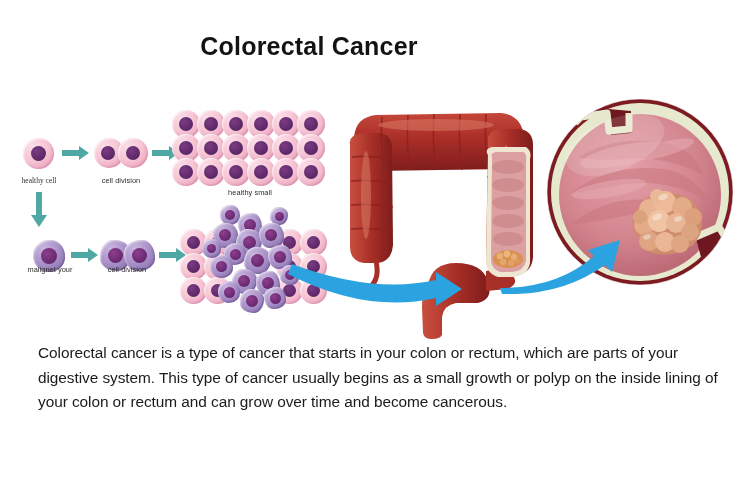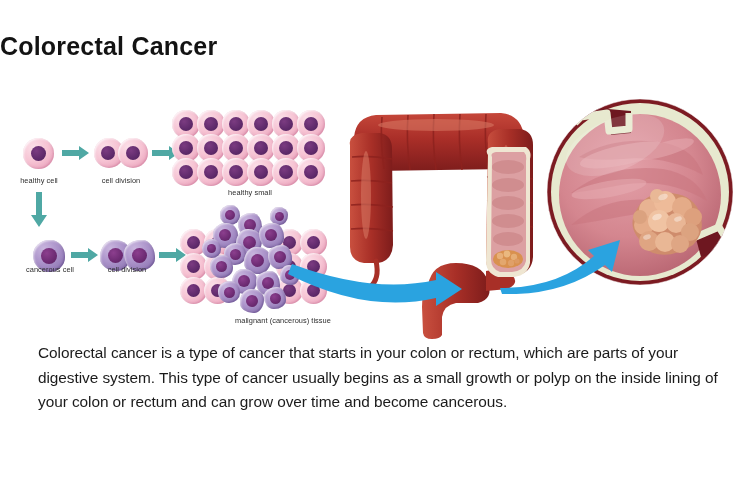--- a/index.html
+++ b/index.html
@@ -15,20 +15,21 @@
     overflow: hidden;
     font-family: "Liberation Sans", sans-serif;
   }
 
   
   #title {
     position: absolute;
     left: 0;
     top: 32px;
     width: 618px;
+    text-align: center;
     font-size: 25px;
     font-weight: bold;
     color: #131313;
     letter-spacing: 0.2px;
   }
 
   
   .cap {
     position: absolute;
     text-align: center;
@@ -113,21 +114,21 @@
 </head>
 <body>
 
 <div id="page">
 
   <div id="title">Colorectal Cancer</div>
 
   <div class="cell pink" style="left:23px; top:138px; width:31px; height:31px;">
     <div class="nuc" style="left:8px; top:8px; width:15px; height:15px;"></div>
   </div>
-  <div class="cap" style="left:8px; top:176px; width:62px;">healthy cell</div>
+  <div class="cap" style="left:8px; top:176px; width:62px;font-family:Liberation Serif, serif;">healthy cell</div>
 
   <div class="tarrow" style="left:62px; top:146px;">
     <svg width="28" height="14" viewBox="0 0 28 14">
       <path d="M0 4 L17 4 L17 0 L27 7 L17 14 L17 10 L0 10 Z" fill="#4fa8a4"></path>
     </svg>
   </div>
 
   <div class="cell pink" style="left:94px; top:138px; width:30px; height:30px;">
     <div class="nuc" style="left:7px; top:8px; width:14px; height:14px;"></div>
   </div>
@@ -204,21 +205,21 @@
 
   <div class="tarrow" style="left:31px; top:192px;">
     <svg width="16" height="36" viewBox="0 0 16 36">
       <path d="M5 0 L11 0 L11 23 L16 23 L8 35 L0 23 L5 23 Z" fill="#4fa8a4"></path>
     </svg>
   </div>
 
   <div class="cell purp blob" style="left:33px; top:240px; width:32px; height:32px;">
     <div class="nuc" style="left:8px; top:8px; width:16px; height:16px;"></div>
   </div>
-  <div class="cap" style="left:16px; top:265px; width:68px;">cancerous cell</div>
+  <div class="cap" style="left:16px; top:265px; width:68px;">malignet your</div>
 
   <div class="tarrow" style="left:71px; top:248px;">
     <svg width="28" height="14" viewBox="0 0 28 14">
       <path d="M0 4 L17 4 L17 0 L27 7 L17 14 L17 10 L0 10 Z" fill="#4fa8a4"></path>
     </svg>
   </div>
 
   <div class="cell purp blob2" style="left:100px; top:240px; width:31px; height:31px;">
     <div class="nuc" style="left:8px; top:8px; width:15px; height:15px;"></div>
   </div>
@@ -319,21 +320,20 @@
     <div class="cell purp blob3" style="left:84px; top:62px;  width:22px; height:22px;">
         <div class="nuc" style="left:6px;top:6px;width:11px;height:11px;"></div>
       </div>
     <div class="cell purp blob" style="left:22px; top:14px;  width:19px; height:19px;">
         <div class="nuc" style="left:5px;top:5px;width:9px;height:9px;"></div>
       </div>
     <div class="cell purp blob2" style="left:100px;top:40px;  width:20px; height:20px;">
         <div class="nuc" style="left:5px;top:5px;width:10px;height:10px;"></div>
       </div>
   </div>
-  <div class="cap" style="left:198px; top:316px; width:170px;">malignant (cancerous) tissue</div>
 
   <div id="colon">
     <svg width="210" height="245" viewBox="0 0 210 245">
       <defs>
         <linearGradient id="colGrad" x1="0" y1="0" x2="0" y2="1">
           <stop offset="0%" stop-color="#c5473a"></stop>
           <stop offset="45%" stop-color="#a92e28"></stop>
           <stop offset="100%" stop-color="#7e1d1c"></stop>
         </linearGradient>
         <linearGradient id="colGradV" x1="0" y1="0" x2="1" y2="0">

